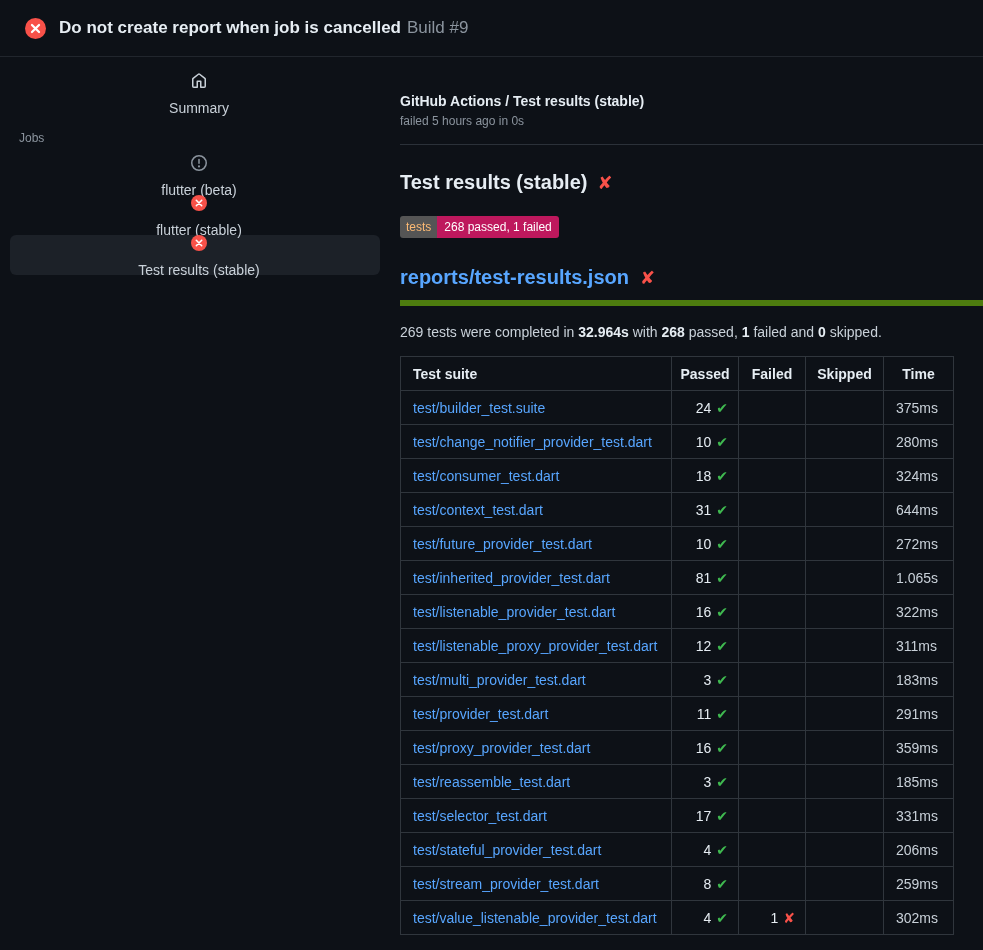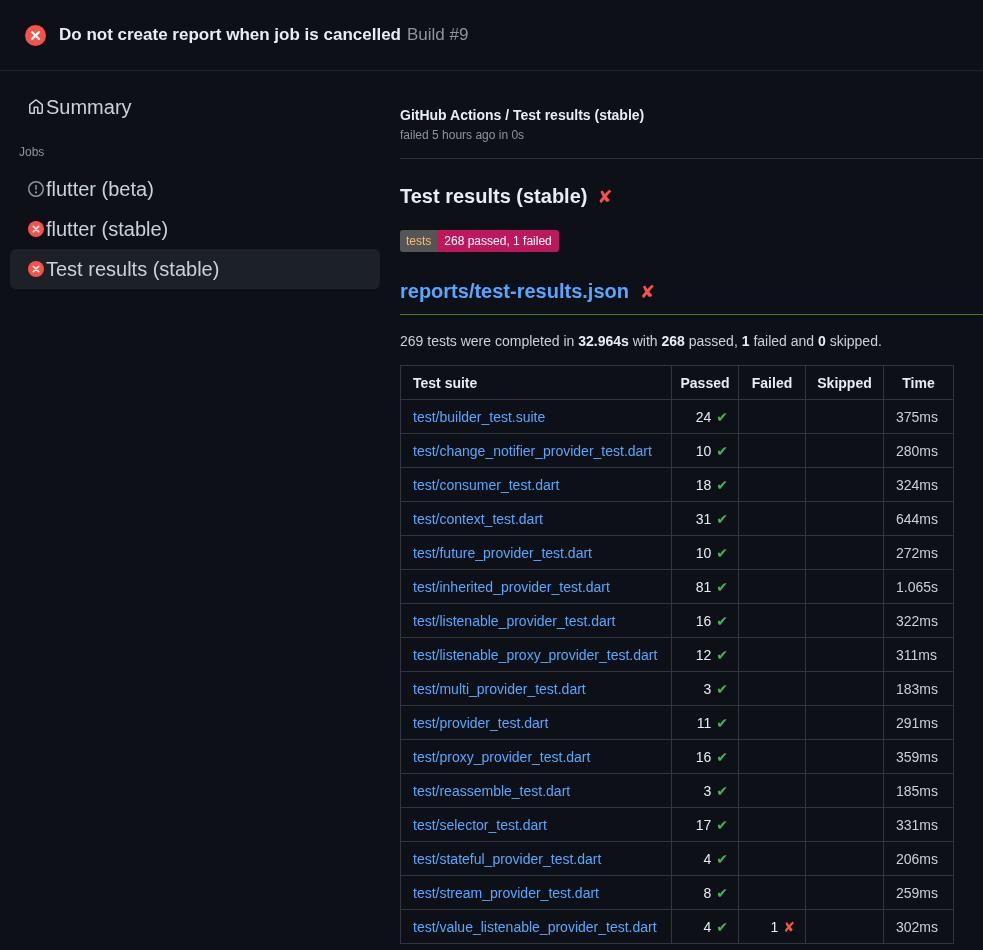--- a/index.html
+++ b/index.html
@@ -7,36 +7,36 @@
   body {
     background:#0d1117; color:#c9d1d9;
     font-family:"Liberation Sans","DejaVu Sans",sans-serif;
     font-size:14px; overflow:hidden;
   }
   a { text-decoration:none; }
 
   
   .topbar {
     display:flex; align-items:center; gap:13px;
-    height:71px; padding:0 25px;
+    height:57px; padding:0 25px;
     border-bottom:1px solid #21262d;
   }
   .topbar h1 { font-size:17px; font-weight:700; color:#e6edf3; white-space:nowrap; }
   .topbar .build { color:#8b949e; font-weight:400; margin-left:6px; }
   .icon { display:inline-flex; align-items:center; justify-content:center; flex:none; }
 
   
   .layout { display:flex; height:893px; }
 
   
   .sidebar { width:390px; flex:none; padding-top:16px; }
   .side-item {
-    display:flex; align-items:center; gap:2px;
+    display:flex; align-items:center; gap:11px;
     height:40px; margin:0 10px; padding:0 10px 0 18px;
-    border-radius:6px; cursor:pointer; font-size:20px; color:#c9d1d9;
+    border-radius:6px; cursor:pointer; font-size:14px; color:#c9d1d9;flex-direction:column;
   }
   .side-item.selected { background:#1c2128; }
   .jobs-label { color:#8b949e; font-size:12px; padding:18px 0 10px 19px; }
 
   
   .main { flex:1; padding:36px 0 0 10px; }
   .breadcrumb { font-weight:700; font-size:14px; color:#e6edf3; }
   .status-line { color:#8b949e; font-size:12px; margin-top:5px; }
   .rule { border:0; border-top:1px solid #2b3139; margin-top:16px; }
 
@@ -47,21 +47,21 @@
   .x-mark { color:#f85149; font-weight:700; font-size:18px; line-height:1; }
 
   .badge {
     display:inline-flex; margin-top:22px; font-size:12px;
     border-radius:3px; overflow:hidden; line-height:1;
   }
   .badge-label { color:#fdba74; padding:5px 6px; background:#555; }
   .badge-value { color:#fff; padding:5px 7px; background:#cb4639; }
 
   .report-title {
-    margin-top:28px; padding-bottom:11px; border-bottom:1px solid #4d7c0f;
+    margin-top:28px; padding-bottom:11px; border-bottom:6px solid #4d7c0f;
     font-size:20px; font-weight:700;
     display:flex; align-items:center; gap:11px;
   }
   .report-title a { color:#58a6ff; }
 
   .summary-text { margin-top:18px; font-size:14px; color:#c9d1d9; }
   .summary-text b { color:#e6edf3; }
 
   
   table { border-collapse:collapse; margin-top:16px; table-layout:fixed; width:553px; font-size:14px;padding-left:46px; }

